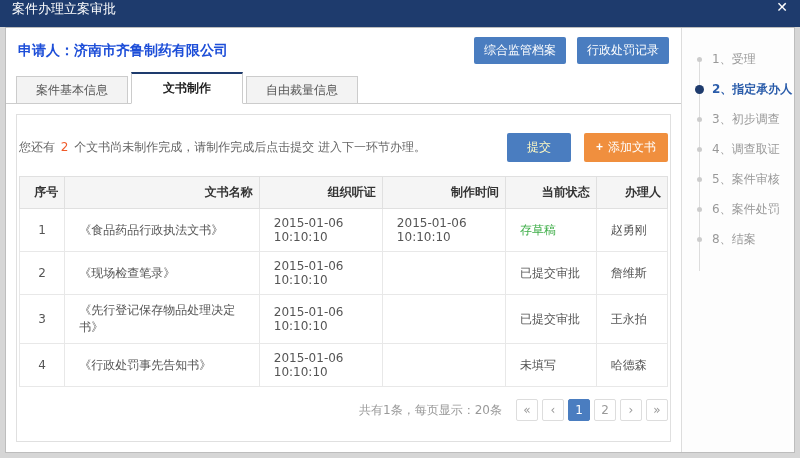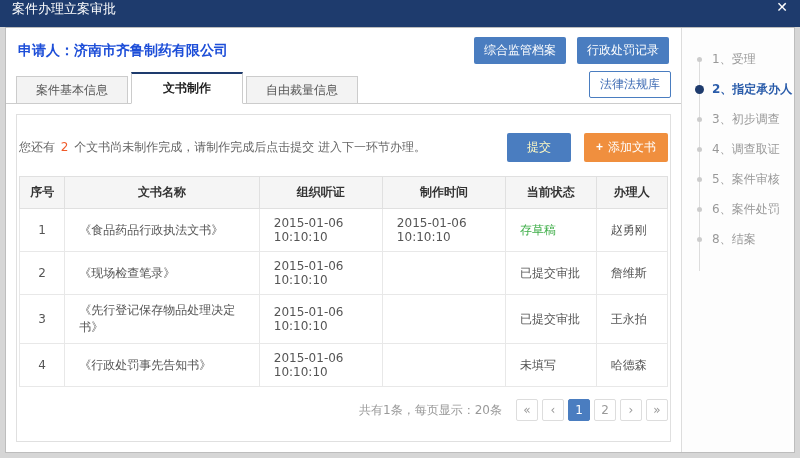--- a/index.html
+++ b/index.html
@@ -40,21 +40,21 @@
   .notice { font-size:12px; color:#666; }
   .notice .count { color:#f05a28; margin:0 2px; }
   .submit-btn { background:#4a7dc0; color:#fef9c3; border:none; font-size:12px; padding:6px 20px;
                 border-radius:2px; cursor:pointer; }
   .add-btn { background:#f08f3e; color:#fff; border:none; font-size:12px; padding:6px 12px;
              border-radius:2px; margin-left:8px; cursor:pointer; }
   .add-btn .plus { margin-right:5px; font-weight:bold; }
 
   
   table { width:100%; border-collapse:collapse; font-size:12px; table-layout:fixed; }
-  th { background:#f5f5f5; border:1px solid #e0e0e0; padding:7px 6px; color:#333; font-weight:bold; text-align:center; }
+  th { background:#f5f5f5; border:1px solid #e0e0e0; padding:7px 6px; color:#333; font-weight:bold; text-align:right; }
   td { border:1px solid #e8e8e8; padding:7px 6px; color:#555; text-align:left; height:30px; }
   td.center { text-align:center; }
   td.indent { padding-left:14px; }
   .status-green { color:#3fae49; }
   col.c-seq{width:7%;} col.c-name{width:30%;} col.c-time{width:19%;} col.c-status{width:14%;} col.c-handler{width:11%;}
 
   
   .pagination { display:flex; justify-content:flex-end; align-items:center; margin-top:12px;
                 font-size:12px; color:#999; }
   .page-summary { margin-right:10px; }
@@ -92,21 +92,20 @@
         <div>
           <button class="hbtn">综合监管档案</button>
           <button class="hbtn">行政处罚记录</button>
         </div>
       </div>
 
       <div class="tabbar">
         <div class="tab">案件基本信息</div>
         <div class="tab active">文书制作</div>
         <div class="tab">自由裁量信息</div>
-        <button class="law-btn">法律法规库</button>
       </div>
 
       <div class="content-box">
 
         <div class="notice-row">
           <div class="notice">
             <span>您还有 </span><span class="count">2</span><span> 个文书尚未制作完成，请制作完成后点击提交 进入下一环节办理。</span>
           </div>
           <div>
             <button class="submit-btn">提交</button>

